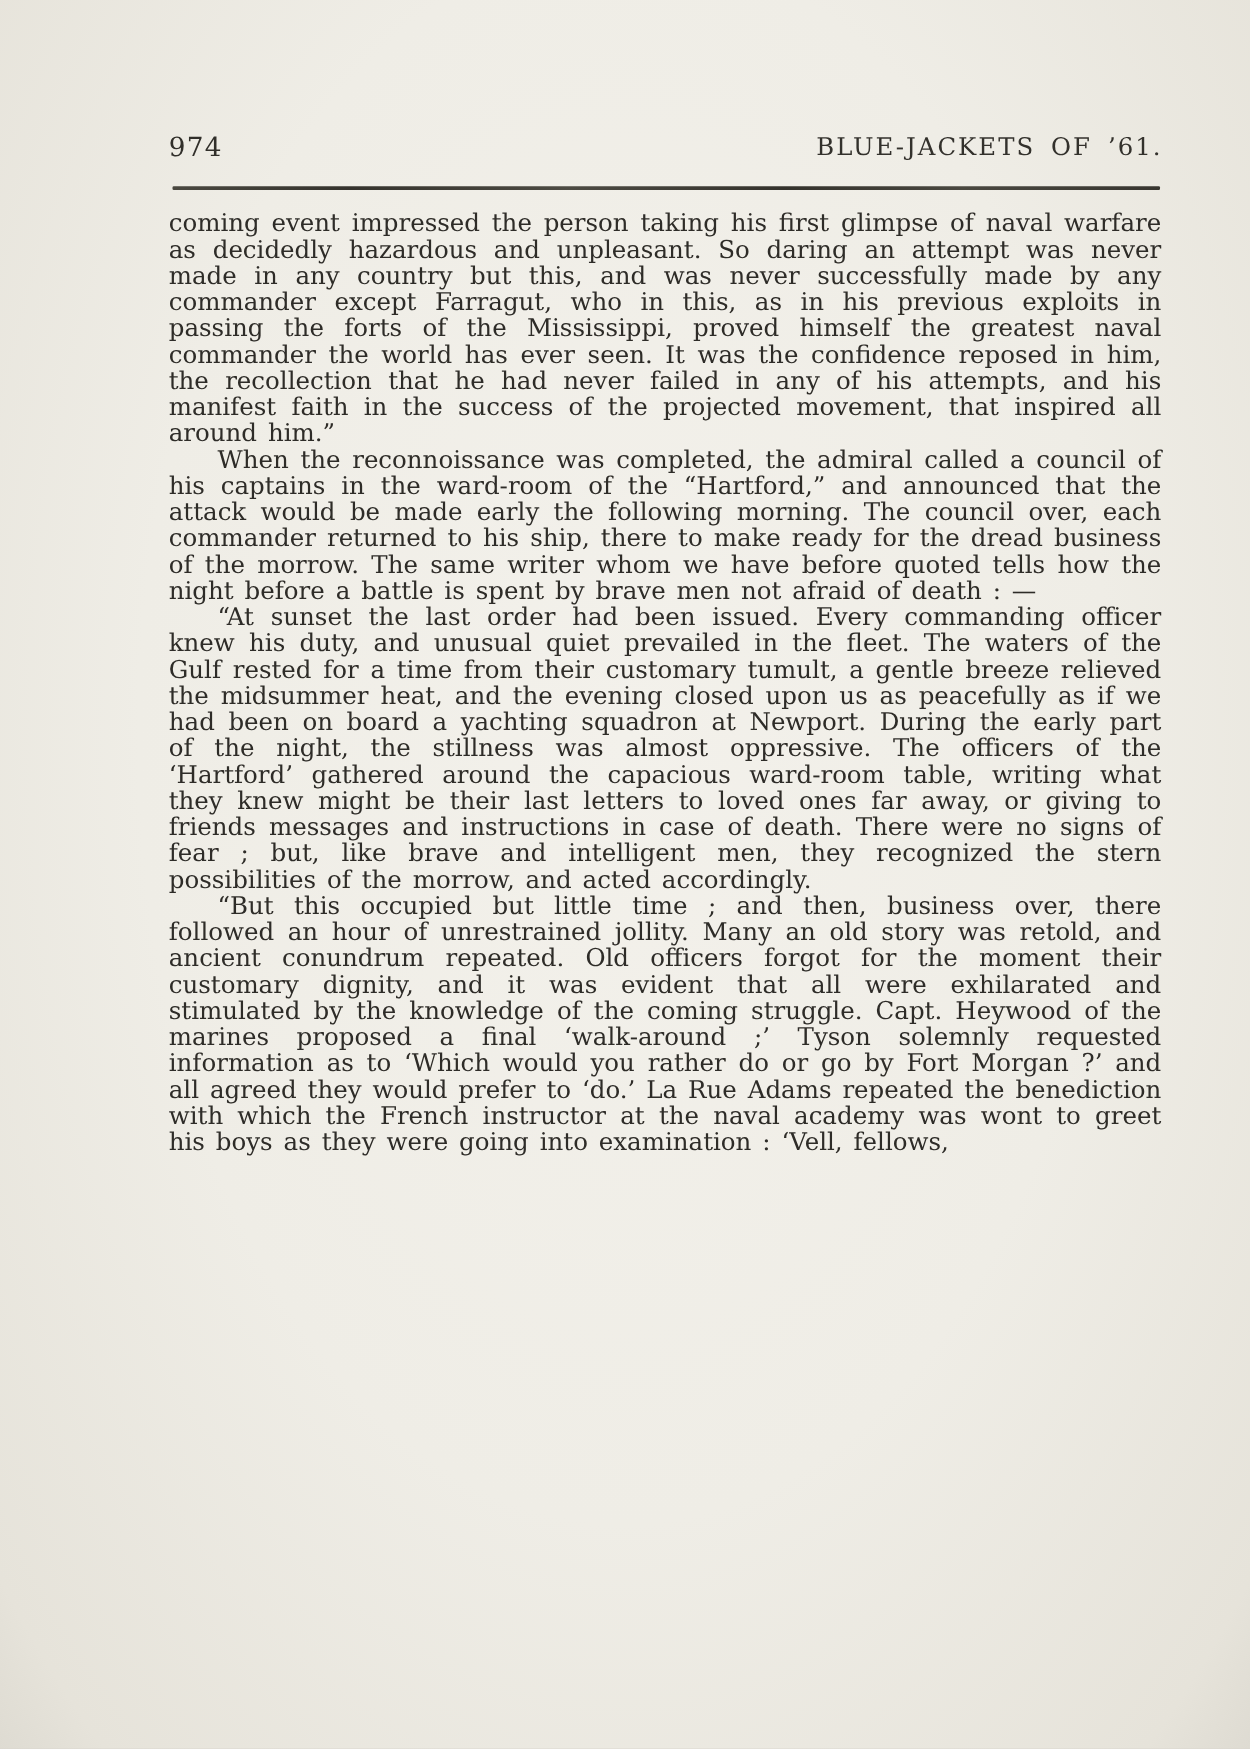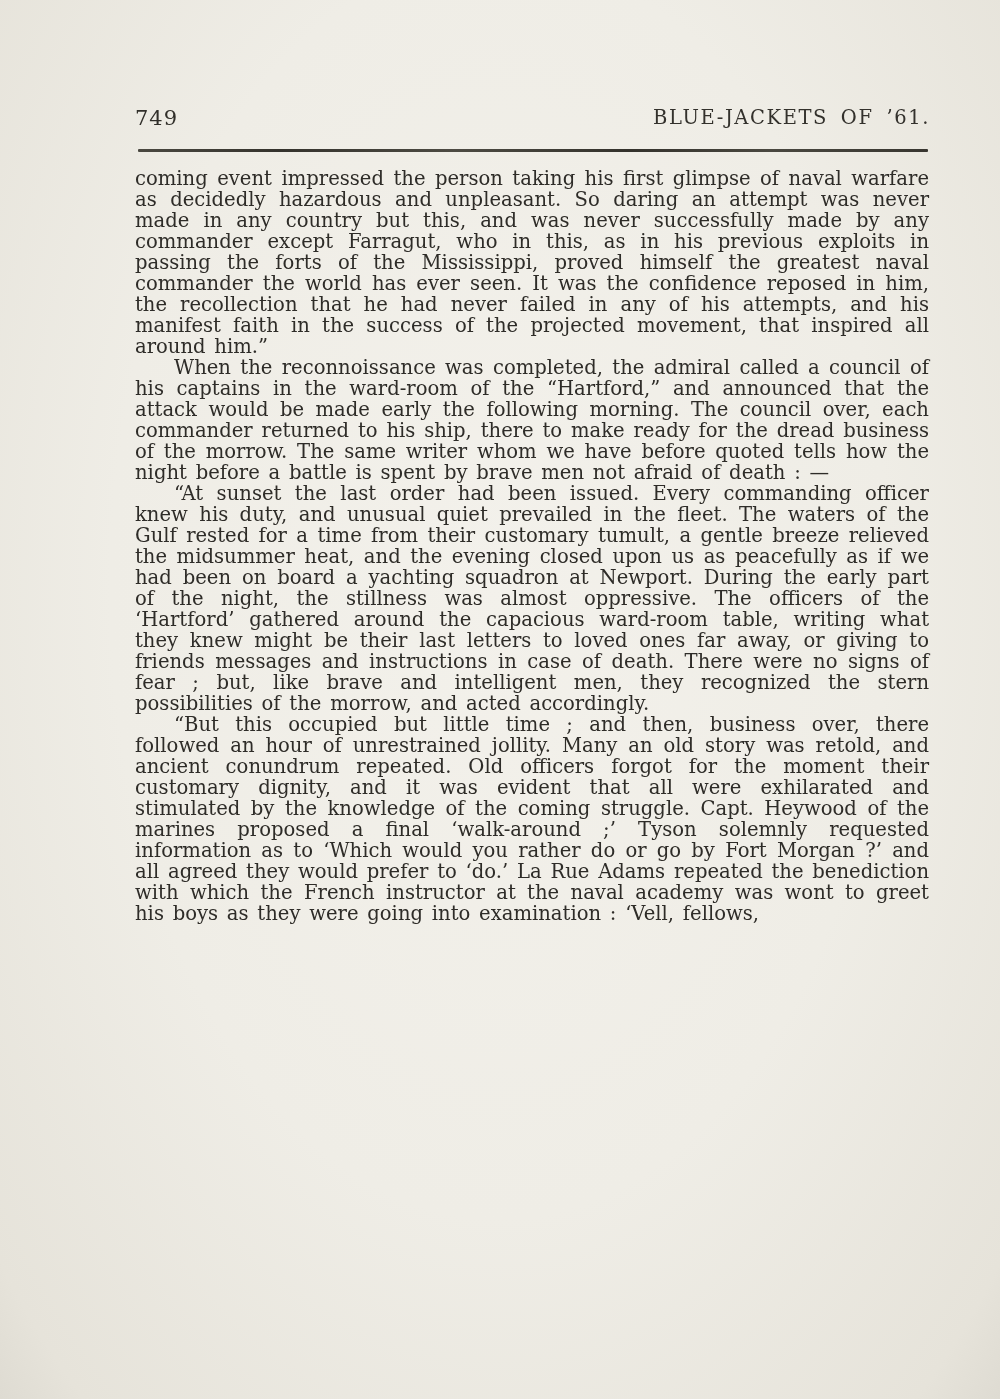--- a/index.html
+++ b/index.html
@@ -67,21 +67,21 @@
   .para.indent {
     text-indent: 39px;
   }
 </style>
 </head>
 <body>
 
 <div class="page">
 
   <header class="page-header">
-    <span class="page-number">749</span>
+    <span class="page-number">974</span>
     <span class="running-title">BLUE-JACKETS OF ’61.</span>
   </header>
 
   <div class="header-rule"></div>
 
   <main class="page-body">
     <p class="para">coming event impressed the person taking his first glimpse of naval warfare as decidedly hazardous and unpleasant.  So daring an attempt was never made in any country but this, and was never successfully made by any commander except Farragut, who in this, as in his previous exploits in passing the forts of the Mississippi, proved himself the greatest naval commander the world has ever seen.  It was the confidence reposed in him, the recollection that he had never failed in any of his attempts, and his manifest faith in the success of the projected movement, that inspired all around him.”</p>
     <p class="para indent">When the reconnoissance was completed, the admiral called a council of his captains in the ward-room of the “Hartford,” and announced that the attack would be made early the following morning.  The council over, each commander returned to his ship, there to make ready for the dread business of the morrow.  The same writer whom we have before quoted tells how the night before a battle is spent by brave men not afraid of death : —</p>
     <p class="para indent">“At sunset the last order had been issued.  Every commanding officer knew his duty, and unusual quiet prevailed in the fleet.  The waters of the Gulf rested for a time from their customary tumult, a gentle breeze relieved the midsummer heat, and the evening closed upon us as peacefully as if we had been on board a yachting squadron at Newport.  During the early part of the night, the stillness was almost oppressive.  The officers of the ‘Hartford’ gathered around the capacious ward-room table, writing what they knew might be their last letters to loved ones far away, or giving to friends messages and instructions in case of death.  There were no signs of fear ; but, like brave and intelligent men, they recognized the stern possibilities of the morrow, and acted accordingly.</p>
     <p class="para indent">“But this occupied but little time ; and then, business over, there followed an hour of unrestrained jollity.  Many an old story was retold, and ancient conundrum repeated.  Old officers forgot for the moment their customary dignity, and it was evident that all were exhilarated and stimulated by the knowledge of the coming struggle.  Capt. Heywood of the marines proposed a final ‘walk-around ;’  Tyson solemnly requested information as to ‘Which would you rather do or go by Fort Morgan ?’ and all agreed they would prefer to ‘do.’  La Rue Adams repeated the benediction with which the French instructor at the naval academy was wont to greet his boys as they were going into examination : ‘Vell, fellows,</p>

